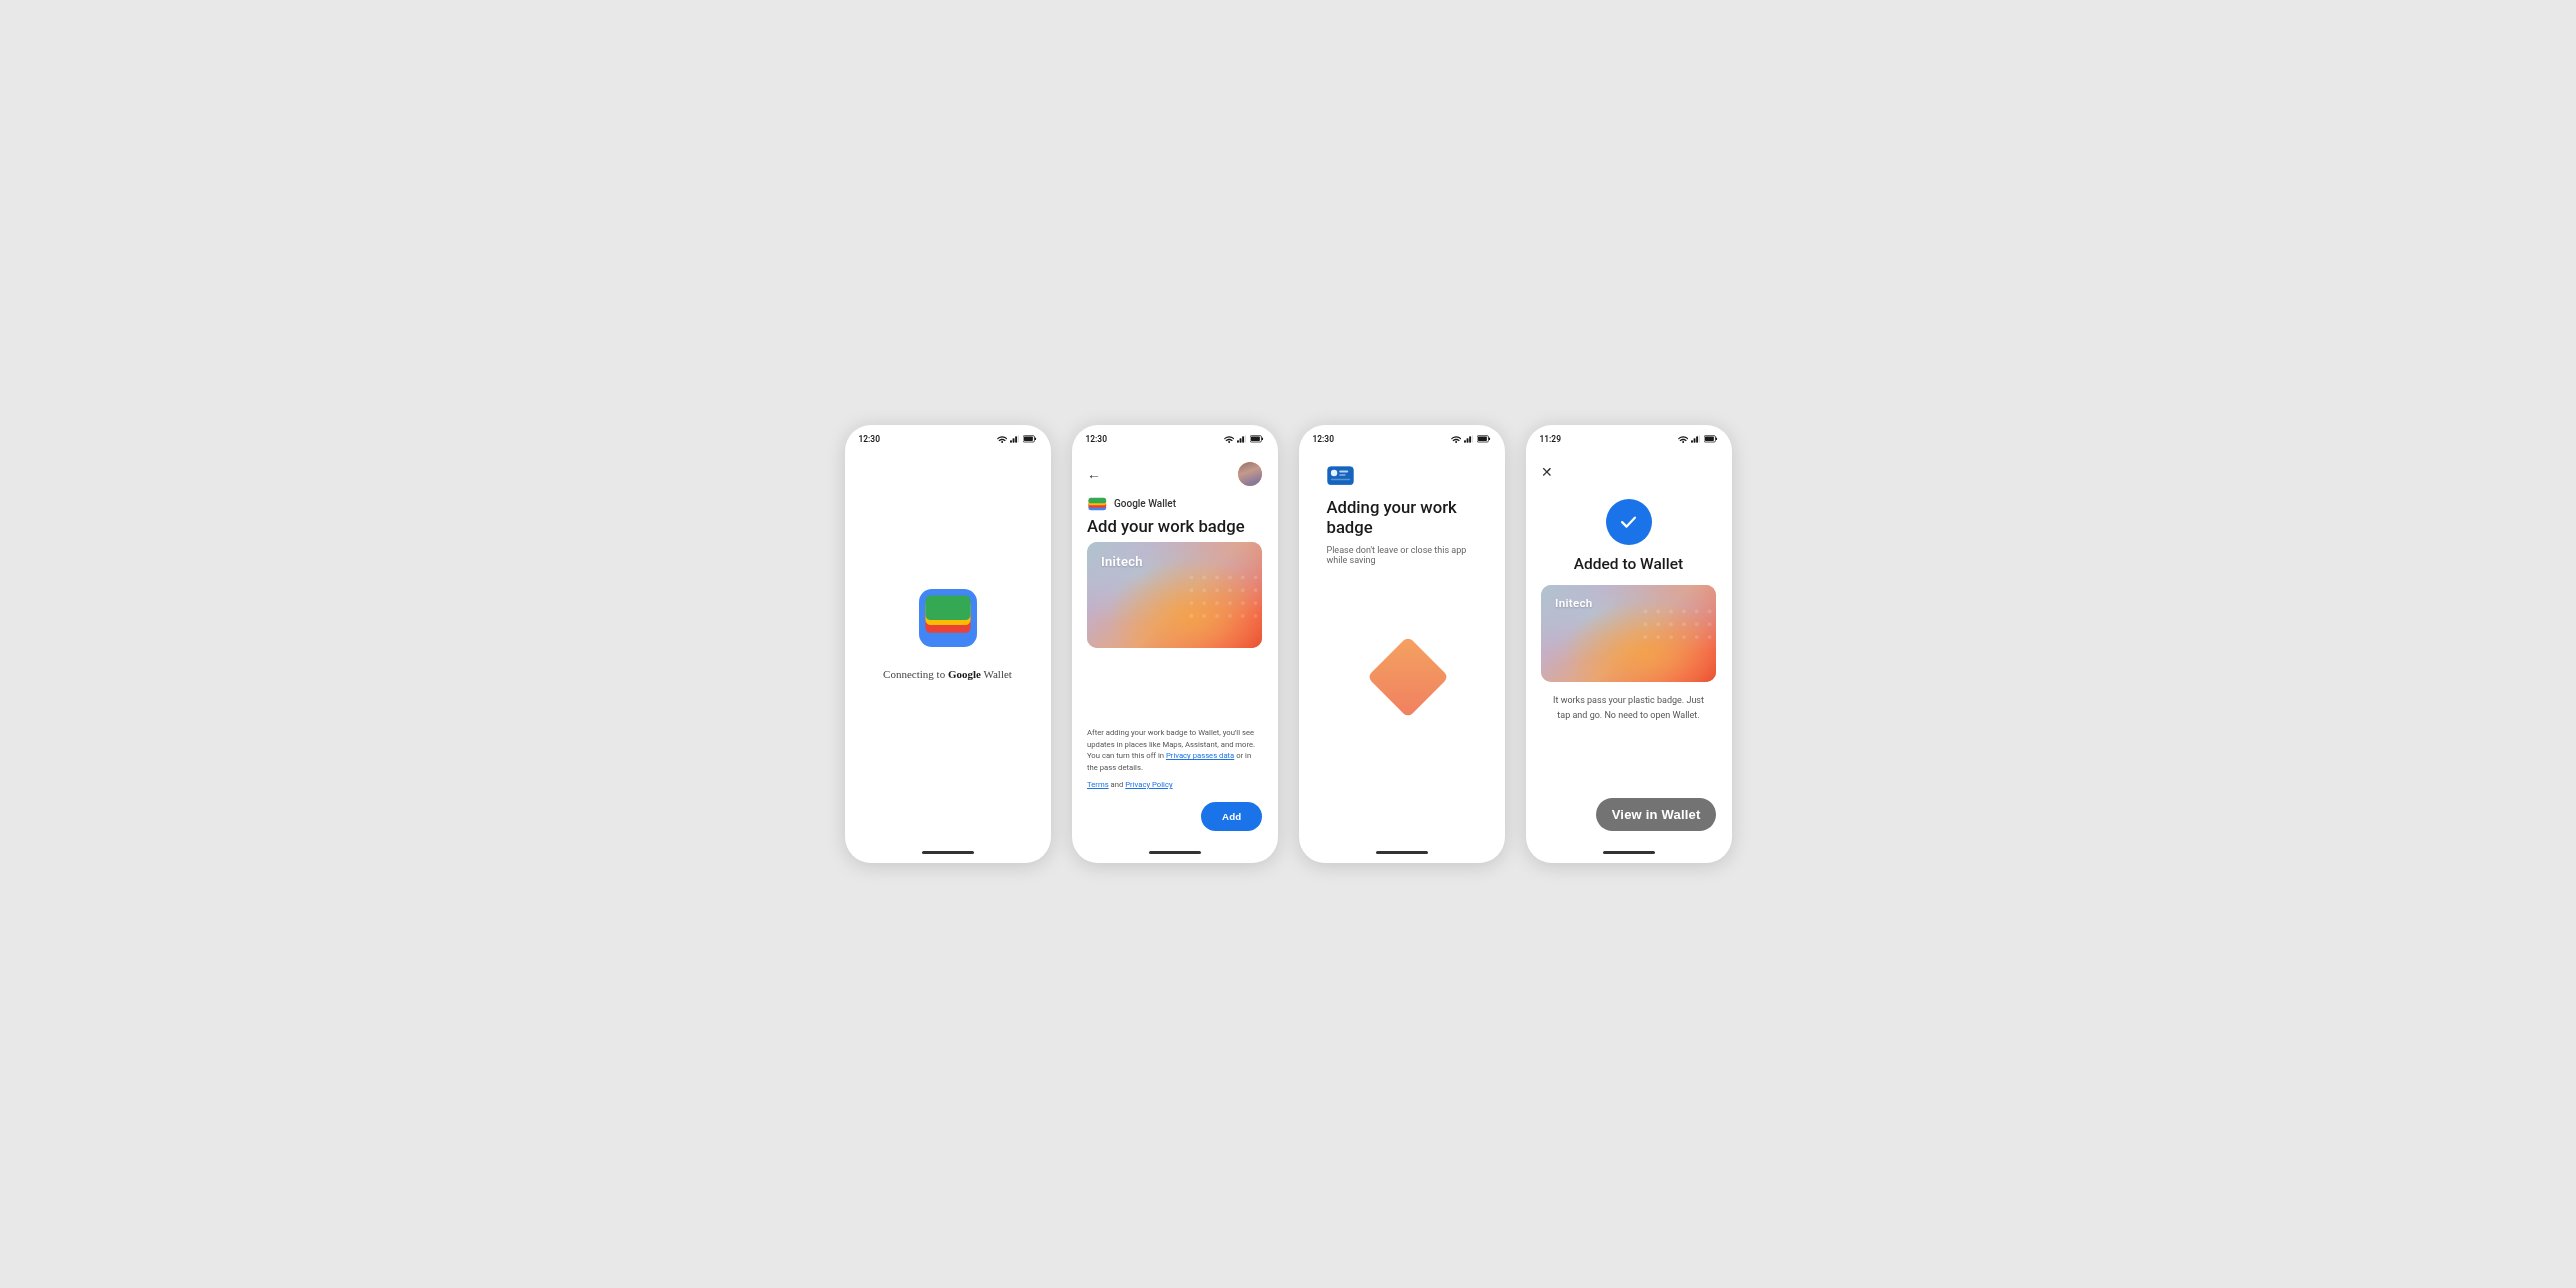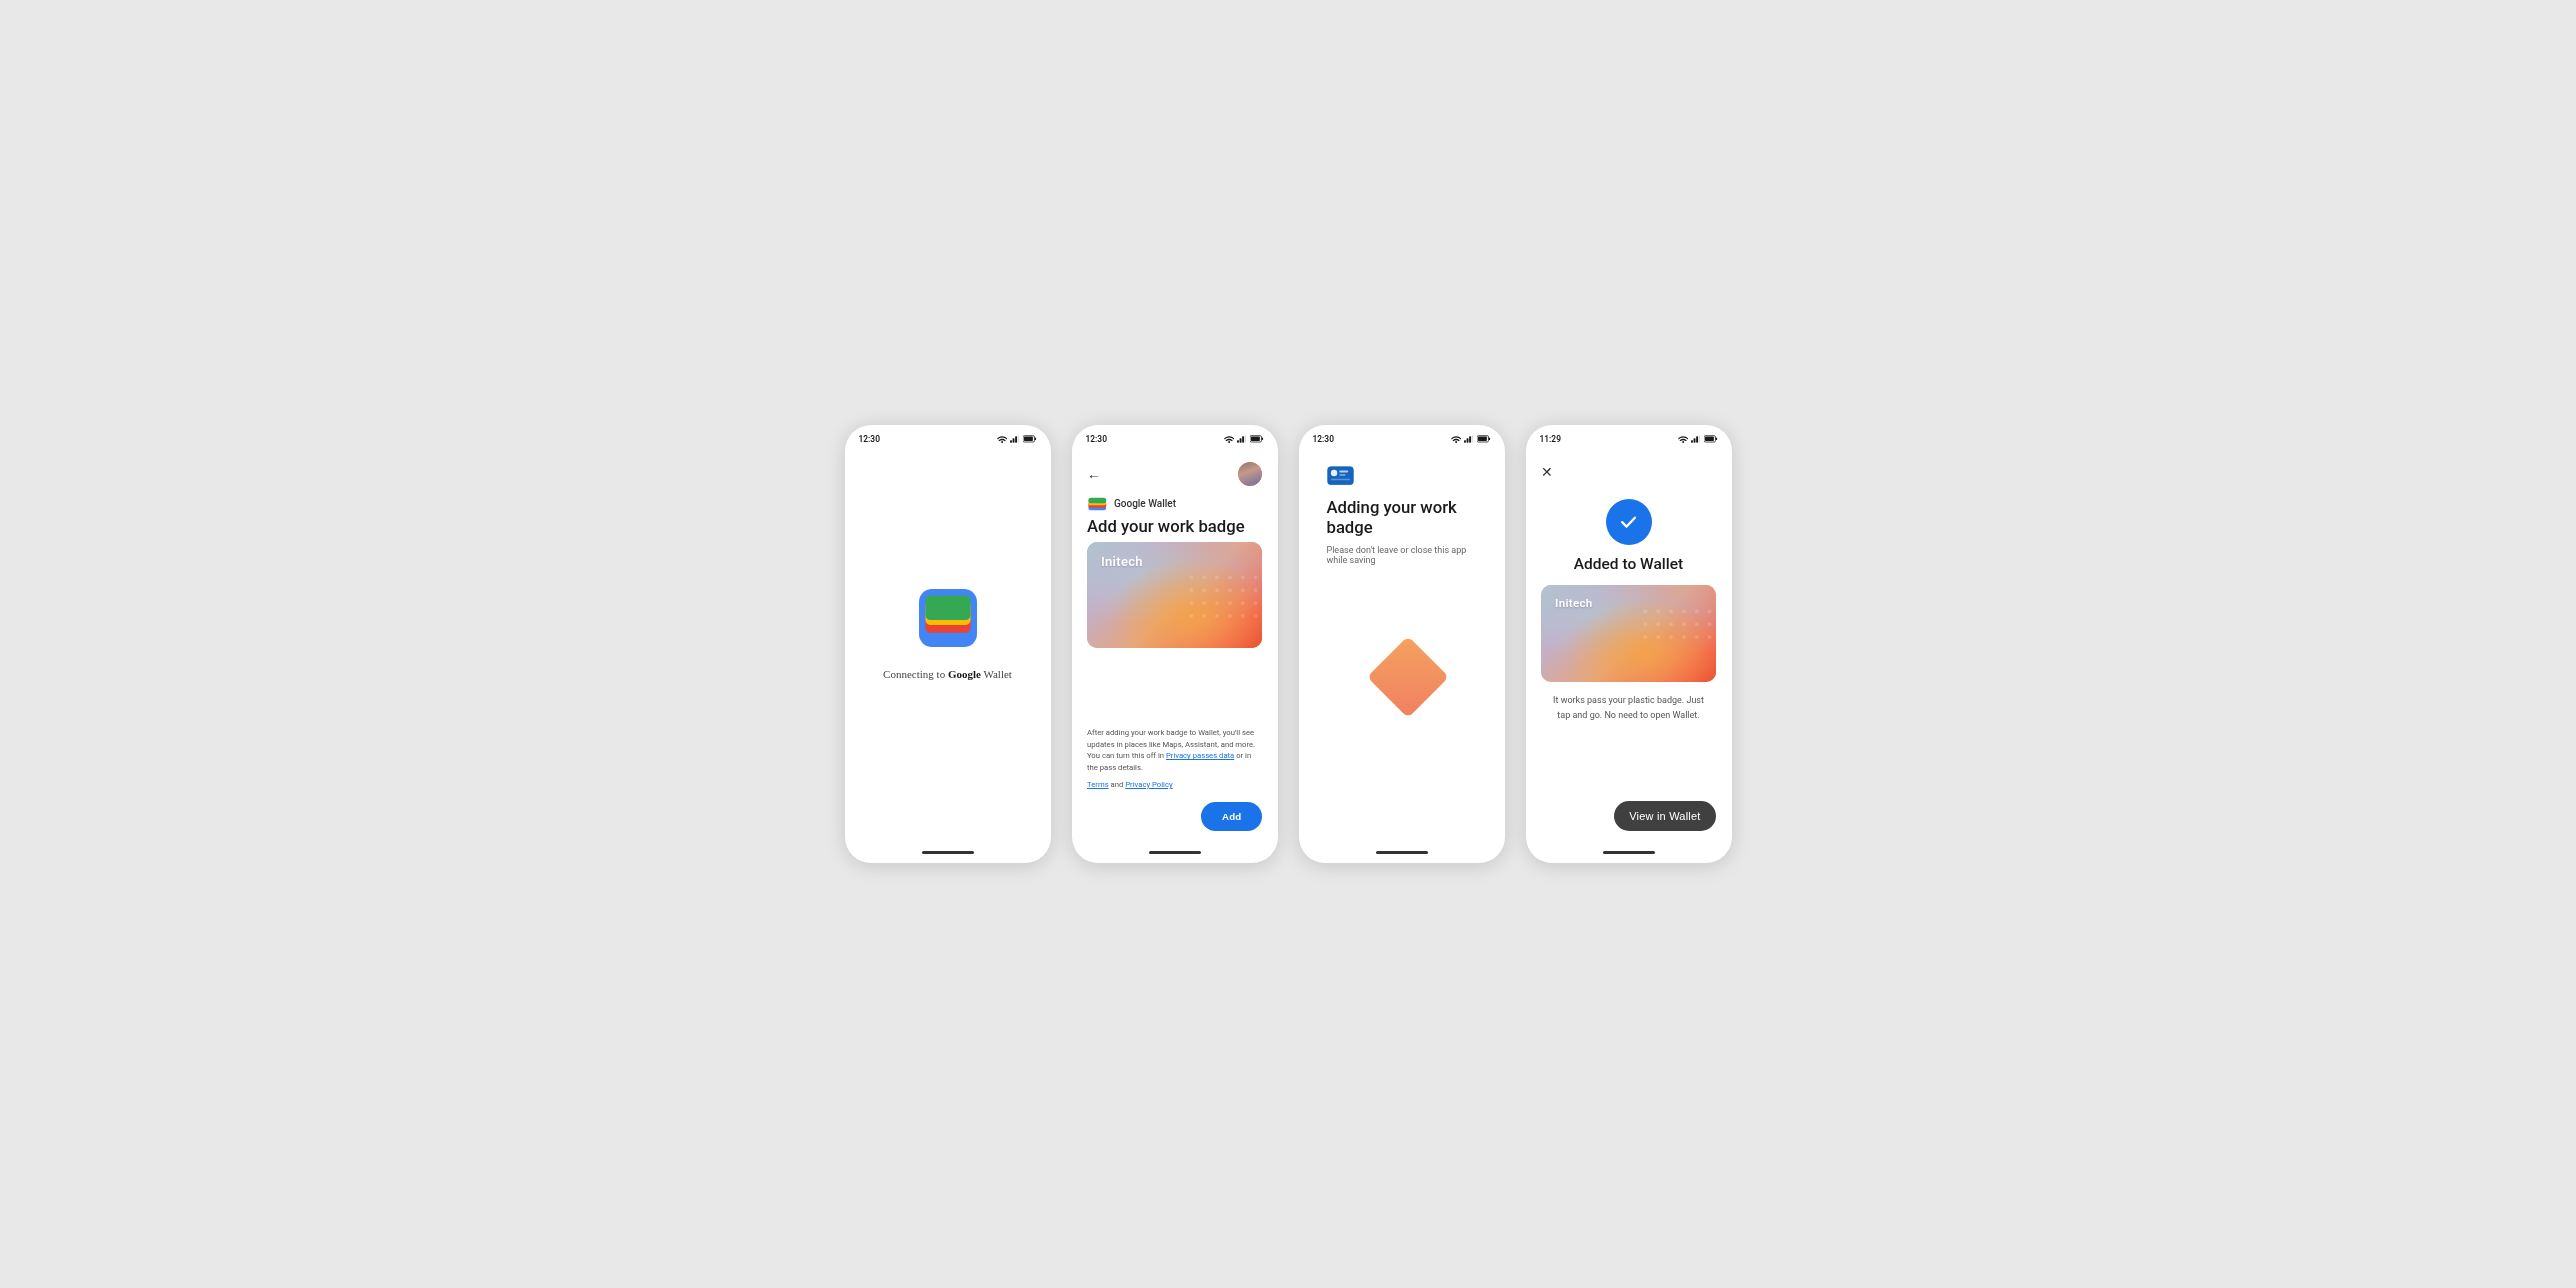--- a/index.html
+++ b/index.html
@@ -260,27 +260,27 @@
     .success-description {
       font-size: 9px;
       color: #555;
       text-align: center;
       line-height: 1.6;
       margin-bottom: 15.5px;
       padding: 0 6.4px;
     }
     .view-wallet-btn {
       align-self: flex-end;
-      background: #404040;
+      background: #737373;
       color: white;
       border: none;
       border-radius: 32px;
       padding: 9px 15.5px;
-      font-size: 11px;
-      font-weight: 400;
+      font-size: 13px;
+      font-weight: 700;
       cursor: pointer;
       letter-spacing: 0.2px;
     }
     .home-indicator {
       width: 100%;
       display: flex;
       justify-content: center;
       padding: 5.2px 0 9px;
     }
     .home-bar {

